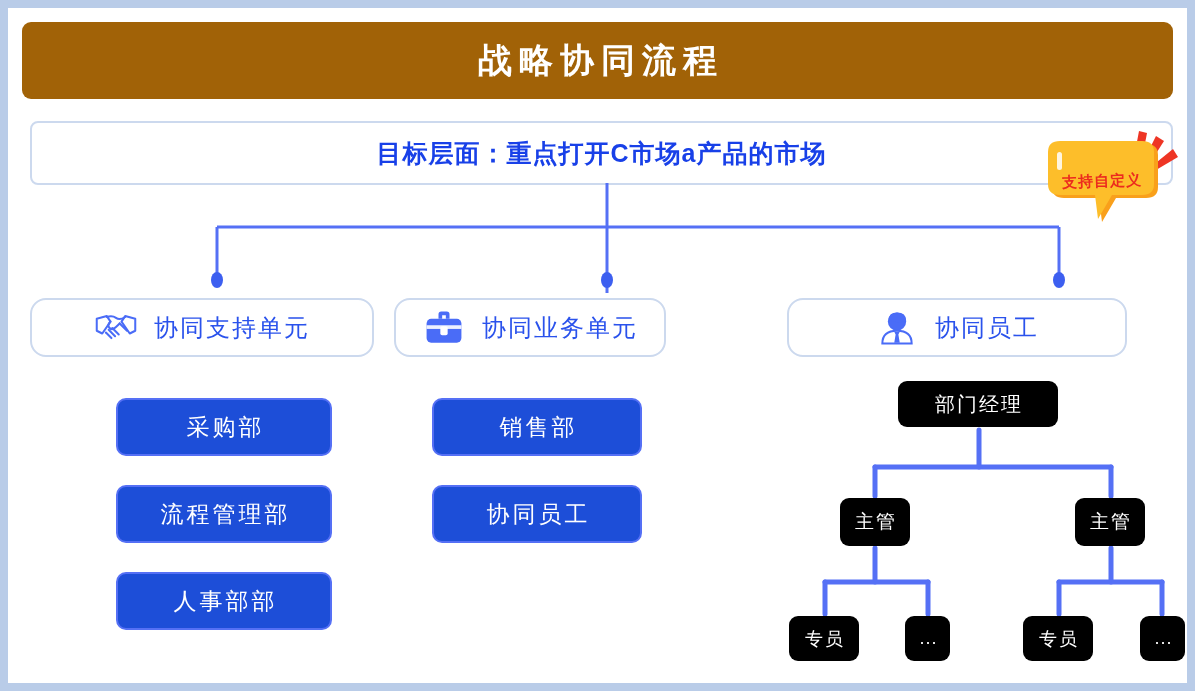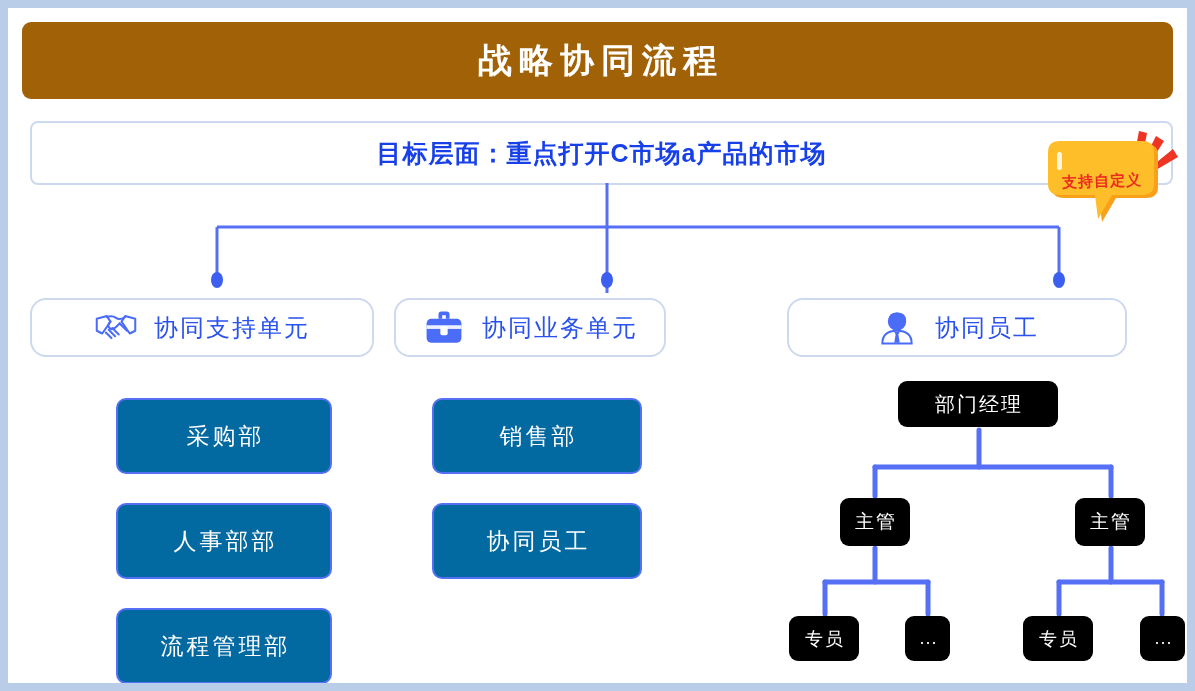--- a/index.html
+++ b/index.html
@@ -124,23 +124,23 @@
     letter-spacing: 2px;
   }
   .cat-icon { width: 44px; height: 36px; display: block; flex: none; }
 
   
   .dept-col { position: absolute; top: 390px; width: 216px; }
   .dept-col.left { left: 108px; }
   .dept-col.mid  { left: 424px; }
   .dept-pill {
     width: 100%;
-    height: 76px;
+    height: 58px;
     margin-bottom: 29px;
-    background: #0369a1;
+    background: #1d4ed8;
     border: 2px solid #5570f5;
     border-radius: 10px;
     display: flex;
     align-items: center;
     justify-content: center;
     color: #ffffff;
     font-size: 23px;
     letter-spacing: 3px;
     text-indent: 3px;
   }
@@ -250,22 +250,22 @@
         <path d="M15 10 q8 5 19 1 q0 -9 -10 -9 q-9 0 -9 8 z" fill="#4a6cf7"></path>
         <path d="M8 36 q0 -14 16 -14 q16 0 16 14 z" fill="none" stroke="#4a6cf7" stroke-width="2.2"></path>
         <path d="M21 23 h6 l-1.5 3 l1.5 9 h-6 l1.5 -9 z" fill="#4a6cf7"></path>
       </svg>
       <span class="cat-label">协同员工</span>
     </div>
   </div>
 
   <div class="dept-col left">
     <div class="dept-pill">采购部</div>
+    <div class="dept-pill">流程管理部</div>
     <div class="dept-pill">人事部部</div>
-    <div class="dept-pill">流程管理部</div>
   </div>
 
   <div class="dept-col mid">
     <div class="dept-pill">销售部</div>
     <div class="dept-pill">协同员工</div>
   </div>
 
   <div class="org-tree">
     <svg class="org-lines" viewBox="0 0 425 290">
       <g stroke="#5570f5" stroke-width="5" fill="none" stroke-linecap="round">

